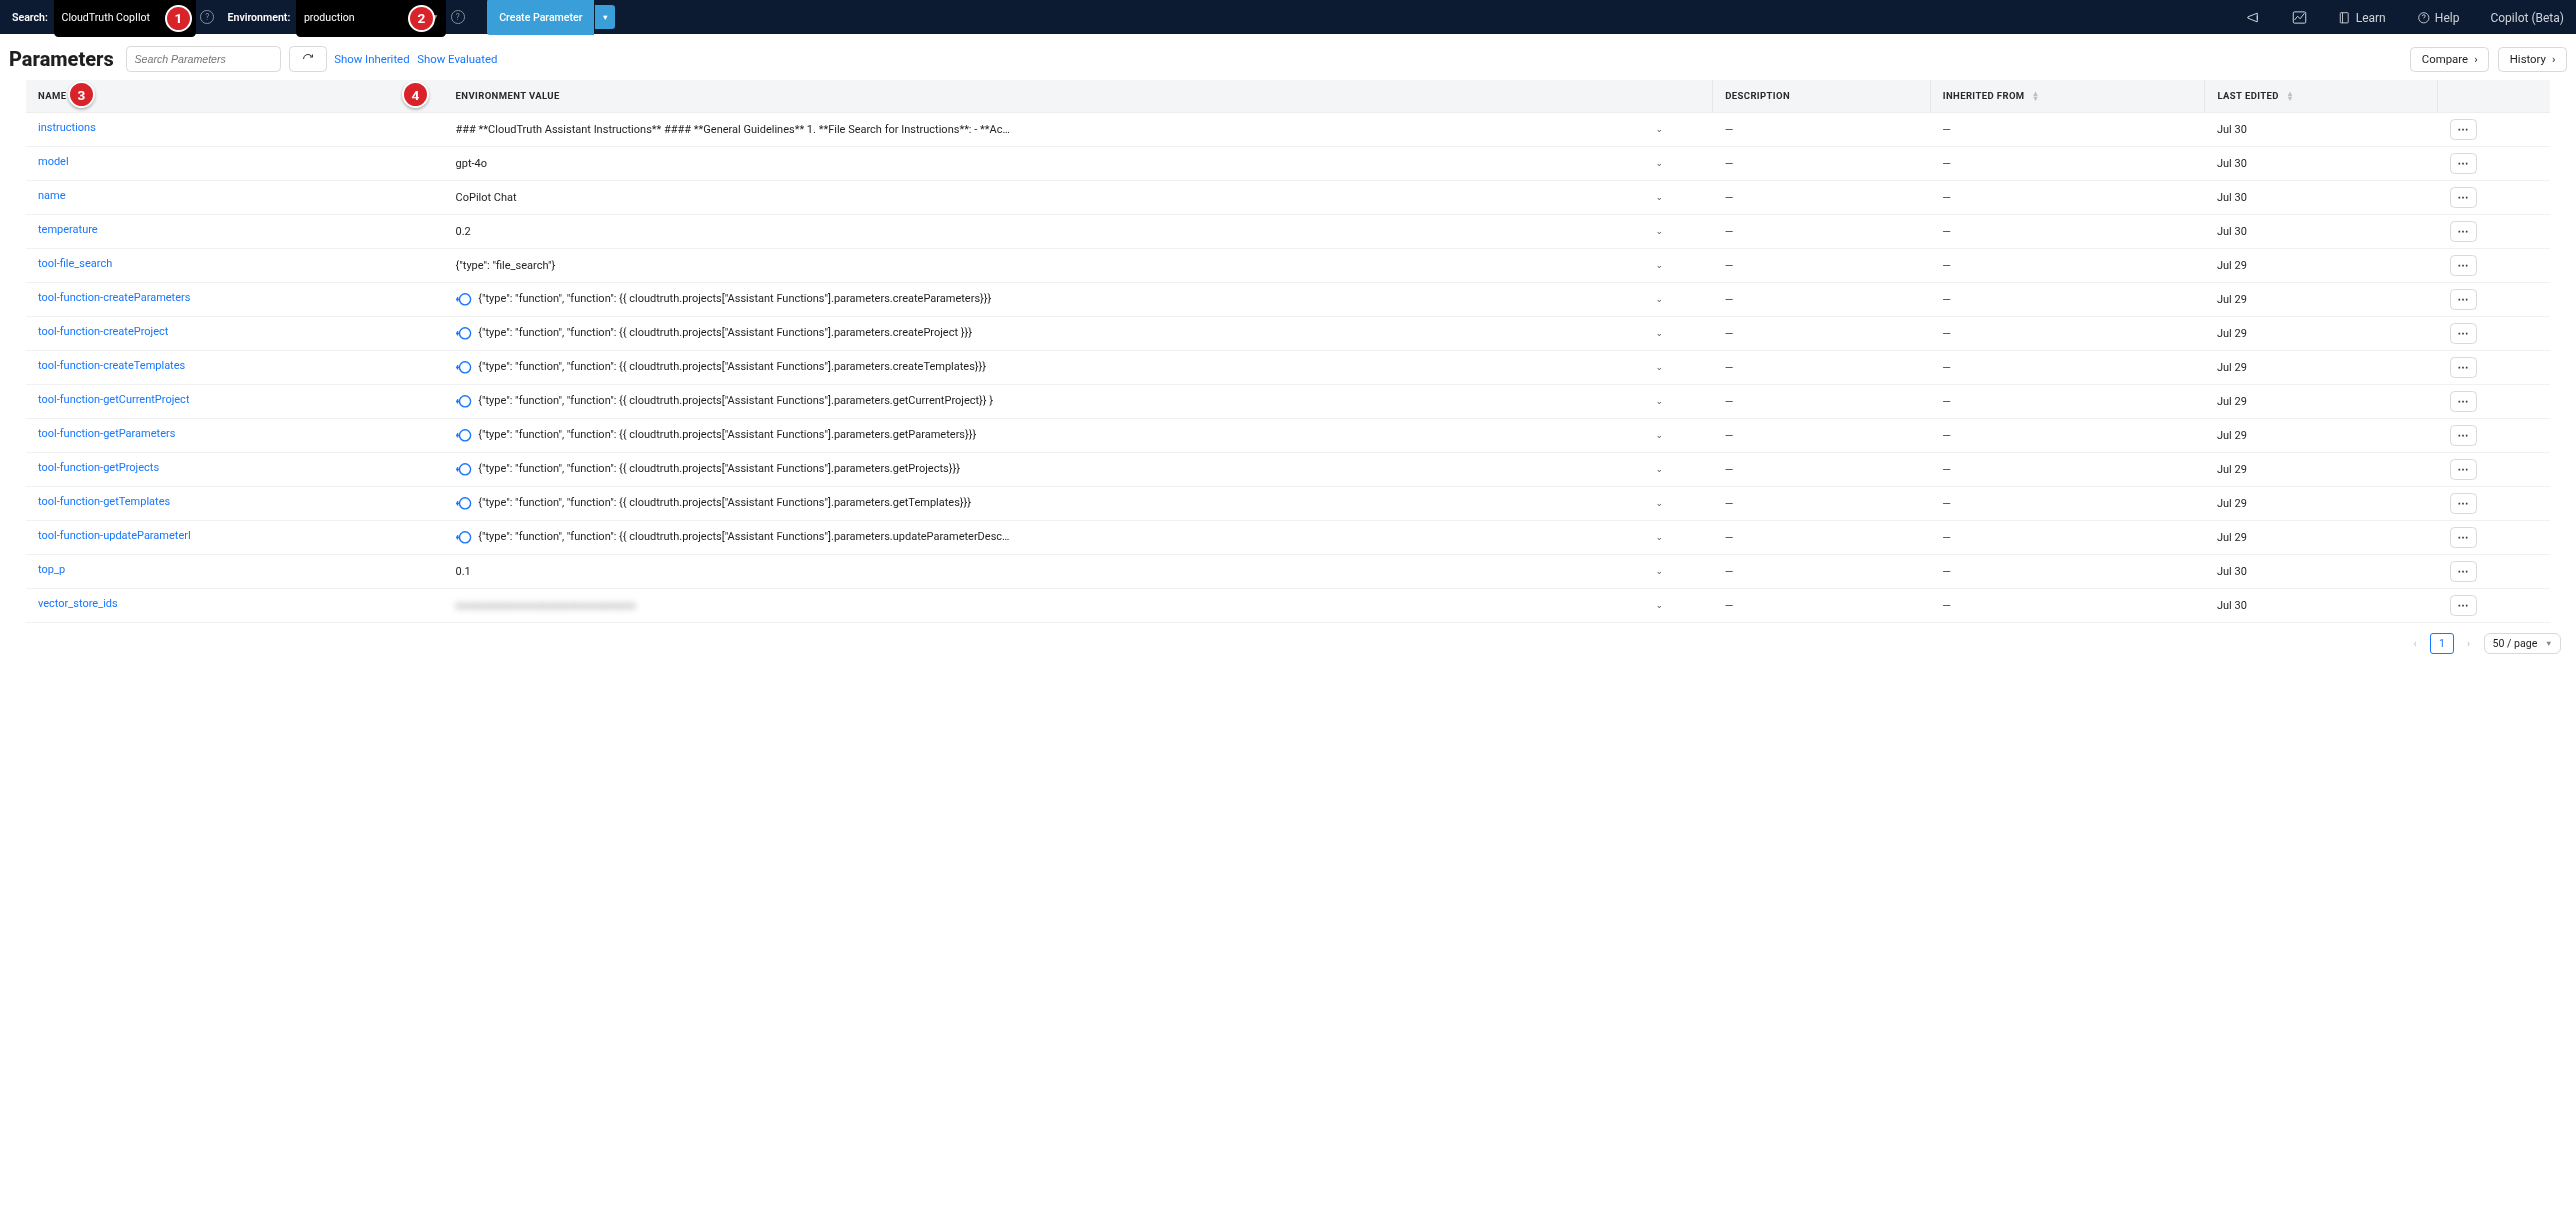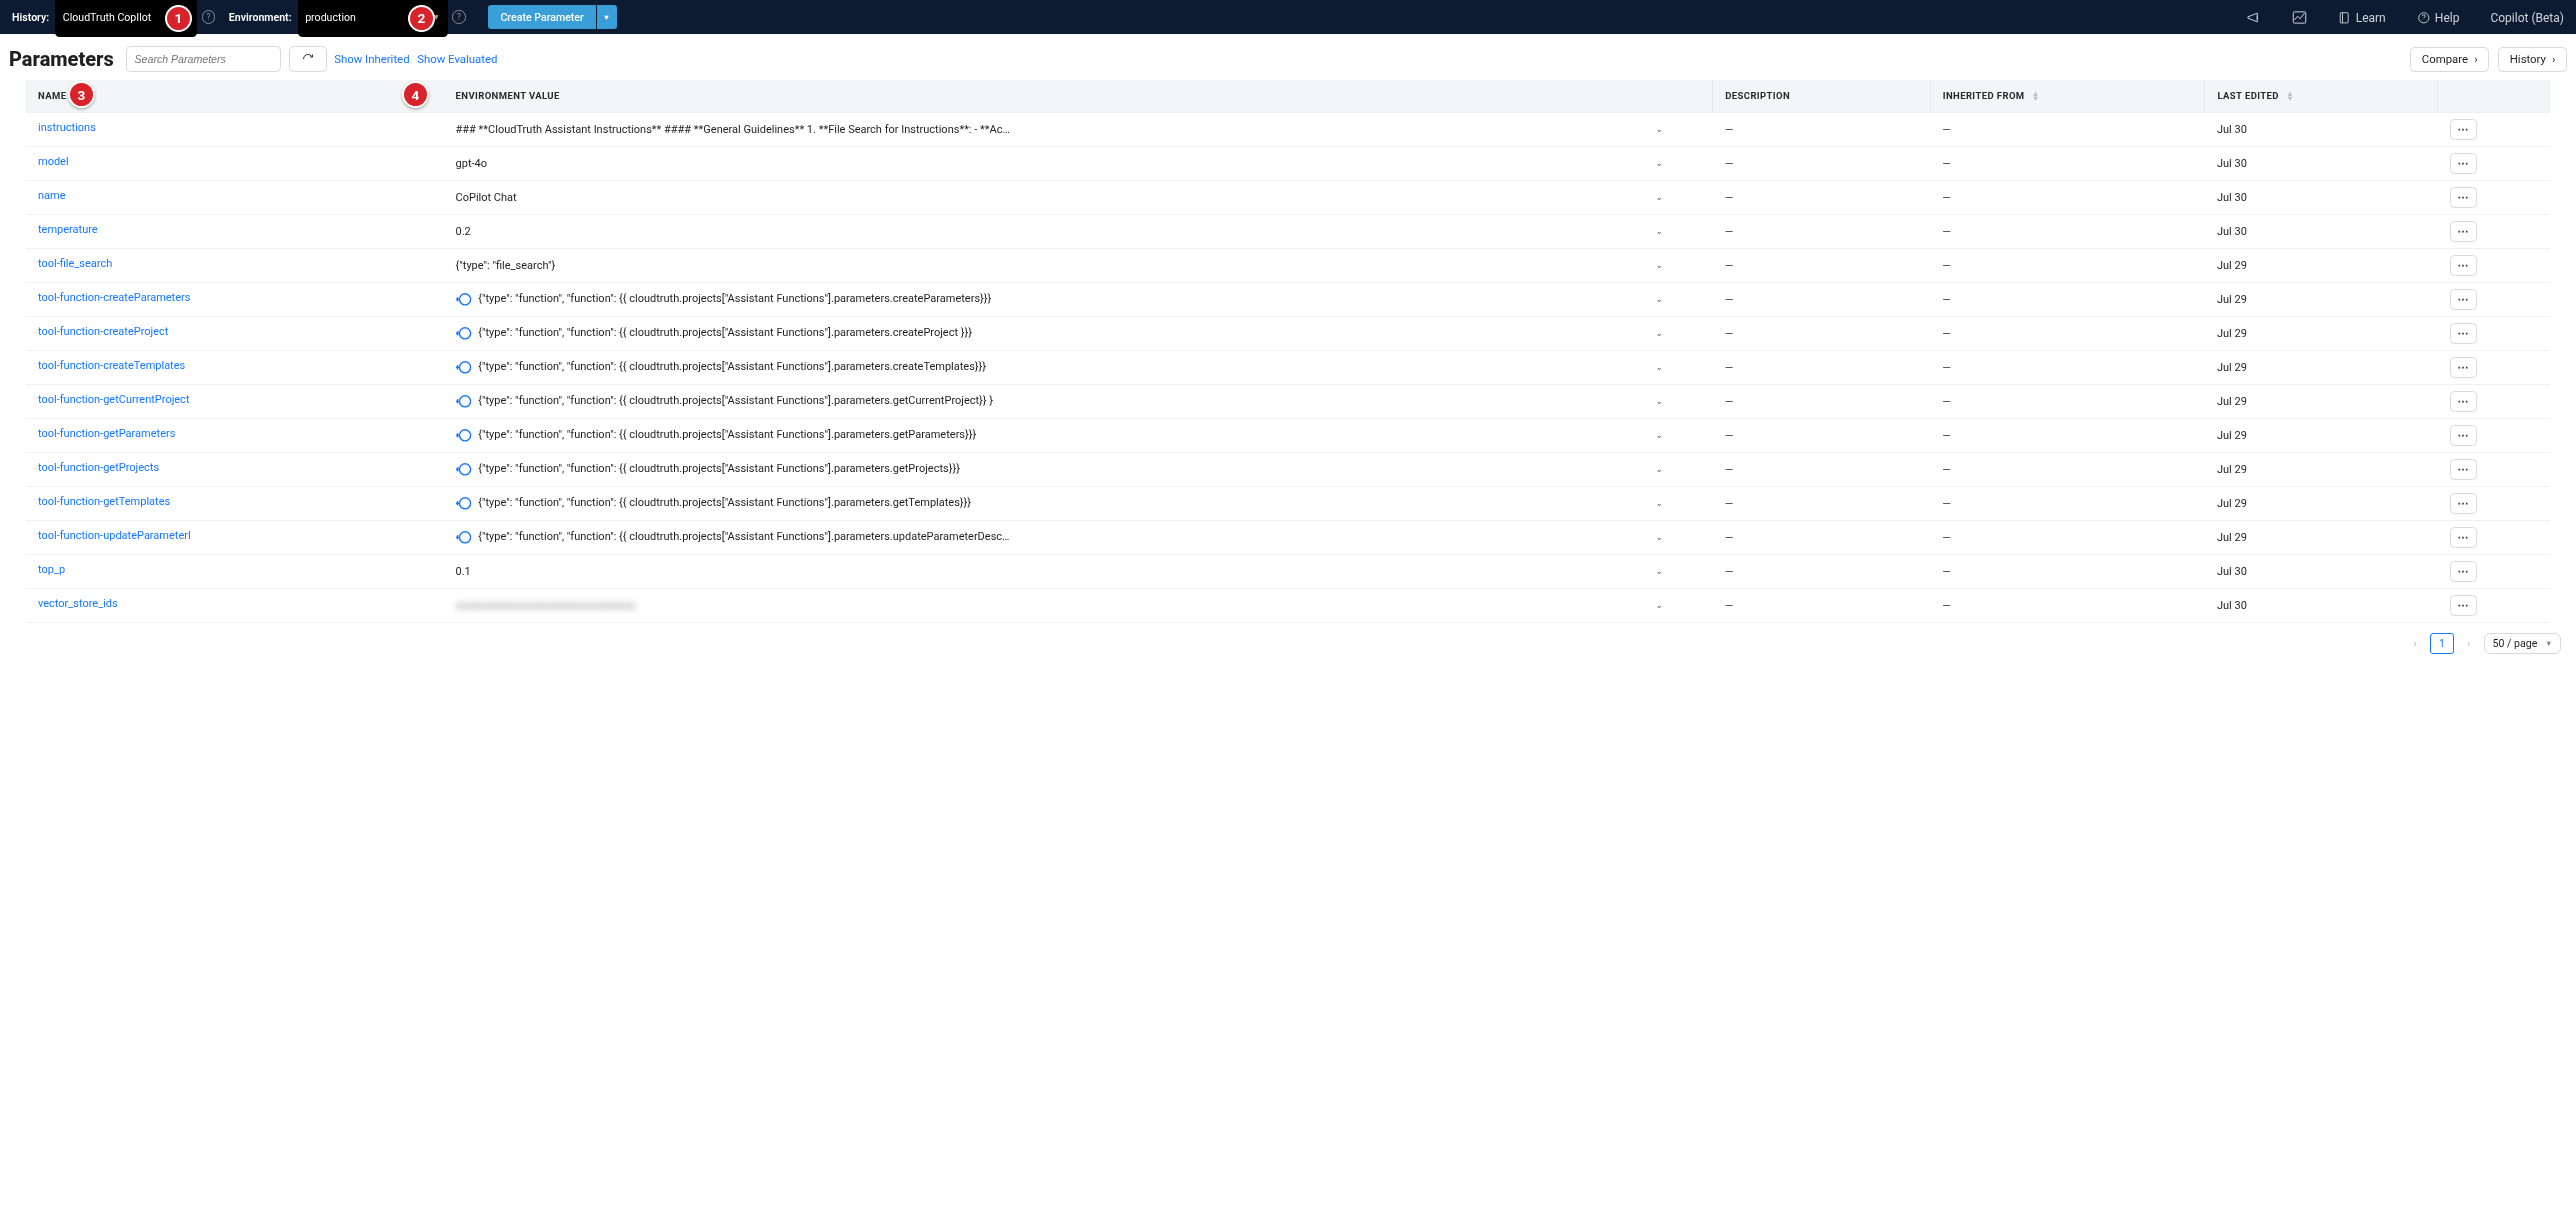--- a/index.html
+++ b/index.html
@@ -2,21 +2,21 @@
 <html style="font-size:12px"><head>
 <meta charset="utf-8">
 <style>
   * { box-sizing: border-box; margin: 0; padding: 0; }
   body { font-family: -apple-system, BlinkMacSystemFont, "Segoe UI", Roboto, Helvetica, Arial, sans-serif; font-size: 10.6px; color: #1f1f1f; background: #fff; }
   .topbar { background: #0c1a32; height: 34px; display: flex; align-items: center; padding: 0 12px; color: #fff; }
   .topbar .lbl { font-weight: 600; margin-right: 6px; }
   .select-box { background: #000; border-radius: 4.5px; padding: 3px 7.6px; display: flex; align-items: center; gap: 30px; cursor: pointer; margin-right: 4.5px; height: 40px; font-size: 10.6px; color: #fff;}
   .select-box .chev { color: #aaa; font-size: 8.3px; }
   .q-icon { width: 13.6px; height: 13.6px; border: 1.1px solid #8a8f99; border-radius: 50%; display: flex; align-items: center; justify-content: center; font-size: 8.3px; color: #8a8f99; margin-right: 13.6px; cursor: pointer;}
-  .create-btn { background: #3a9fd8; color: #fff; padding: 4.5px 12px; border-radius: 3px 0 0 3px; font-weight: 500; cursor: pointer; margin-left: 9px; display:flex; align-items:center; height:24px}
+  .create-btn { background: #3a9fd8; color: #fff; padding: 4.5px 12px; border-radius: 3px 0 0 3px; font-weight: 500; cursor: pointer; margin-left: 9px; display:flex; align-items:center; height:36px}
   .create-btn-drop { background:#3a9fd8; width:20px; height:24px; border-radius: 0 3px 3px 0; display:flex; align-items:center; justify-content:center; cursor:pointer; margin-left:0.8px; color:#fff; font-size:7.6px;}
   .topbar-right { margin-left: auto; display: flex; align-items: flex-end; gap: 31px; color: #d0d3d9; }
   .topbar-right .item { display: flex; align-items: center; gap: 4.5px; cursor: pointer; font-size: 12px; }
   .topbar-right svg { fill: none; stroke: #d0d3d9; stroke-width: 1.6; }
   .header-row { display: flex; align-items: center; padding: 12px 9px 7.6px; gap: 7.6px; }
   .page-title { font-size: 20px; font-weight: 800; margin-right: 4.5px; }
   .search-wrap { border: 0.8px solid #d9d9d9; border-radius: 4.5px; display: flex; align-items: center; padding: 0 7.6px; height: 26px; width: 155px; color: #999; }
   .search-wrap input { border: 0; outline: 0; font-size: 10.6px; flex: 1; background: transparent; font-style: italic; }
   .icon-btn { border: 0.8px solid #d9d9d9; border-radius: 4.5px; width: 38px; height: 26px; display: flex; align-items: center; justify-content: center; cursor: pointer; }
   .link-btn { color: #1677ff; cursor: pointer; font-size: 11.4px; }
@@ -47,21 +47,21 @@
   .col-inh{width:125px}
   .col-edit{width:106px}
   .col-act{width:42px}
   .name-trunc{display:inline-block; max-width:152px; white-space:nowrap; overflow:hidden; text-overflow:clip;}
   .pos-rel { position:relative }
 </style>
 </head>
 <body>
 
 <div class="topbar pos-rel">
-  <span class="lbl">History:</span>
+  <span class="lbl">Search:</span>
   <div class="select-box">
     <span>CloudTruth CopIlot</span>
     <span class="chev">▼</span>
   </div>
   <div class="q-icon">?</div>
 
   <span class="lbl">Environment:</span>
   <div class="select-box" style="gap:76px">
     <span>production</span>
     <span class="chev">▼</span>

